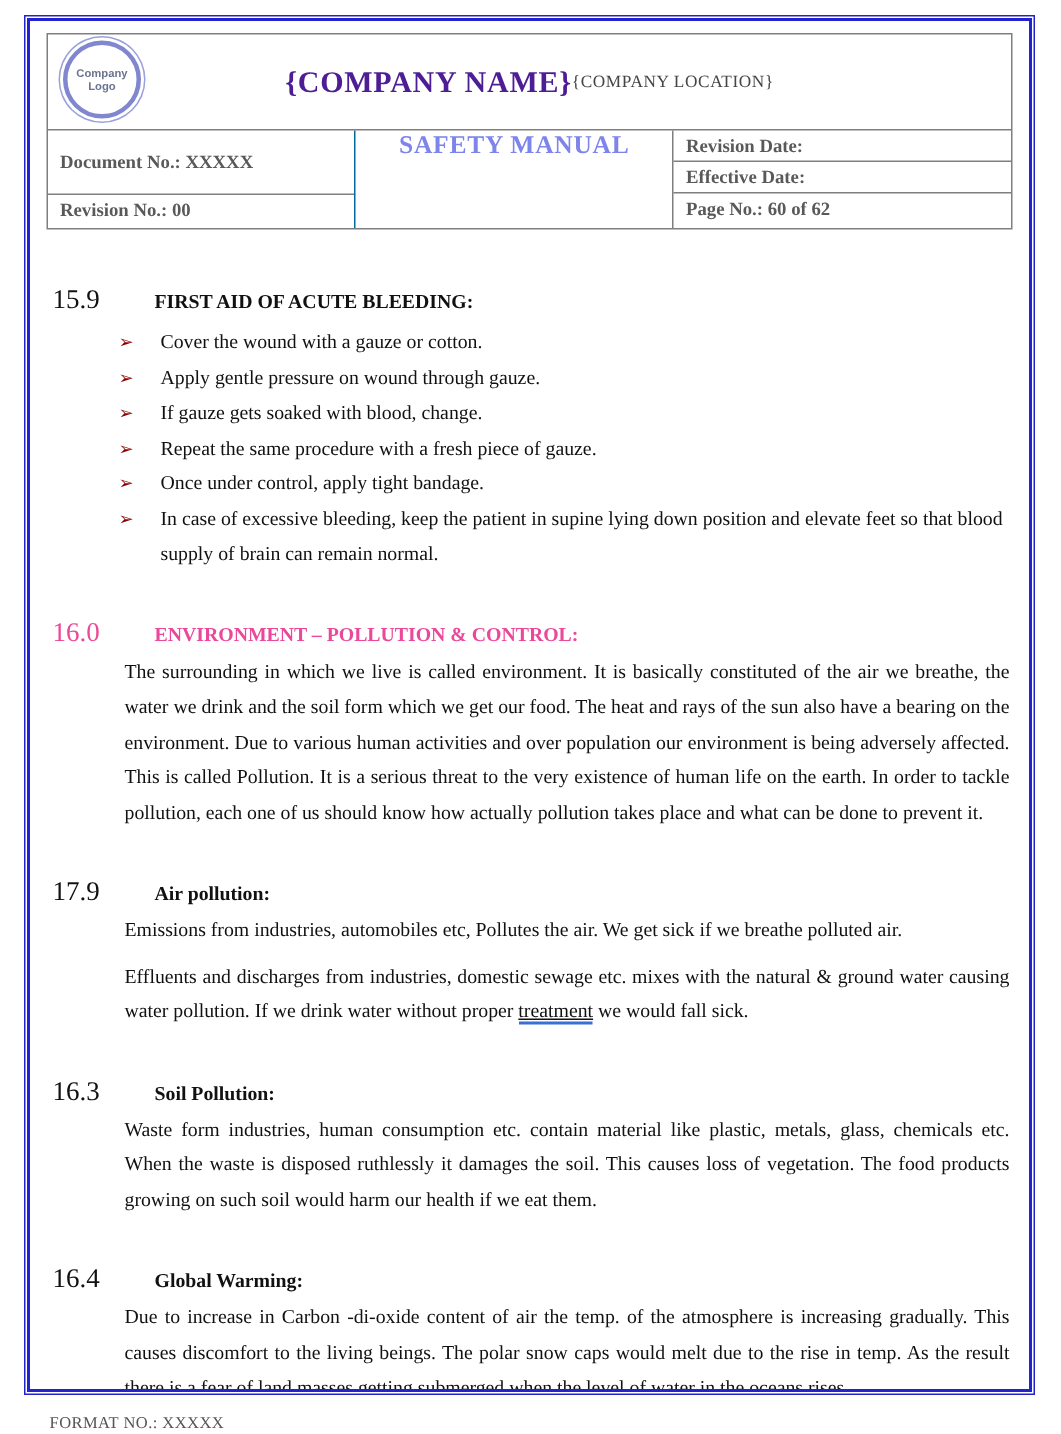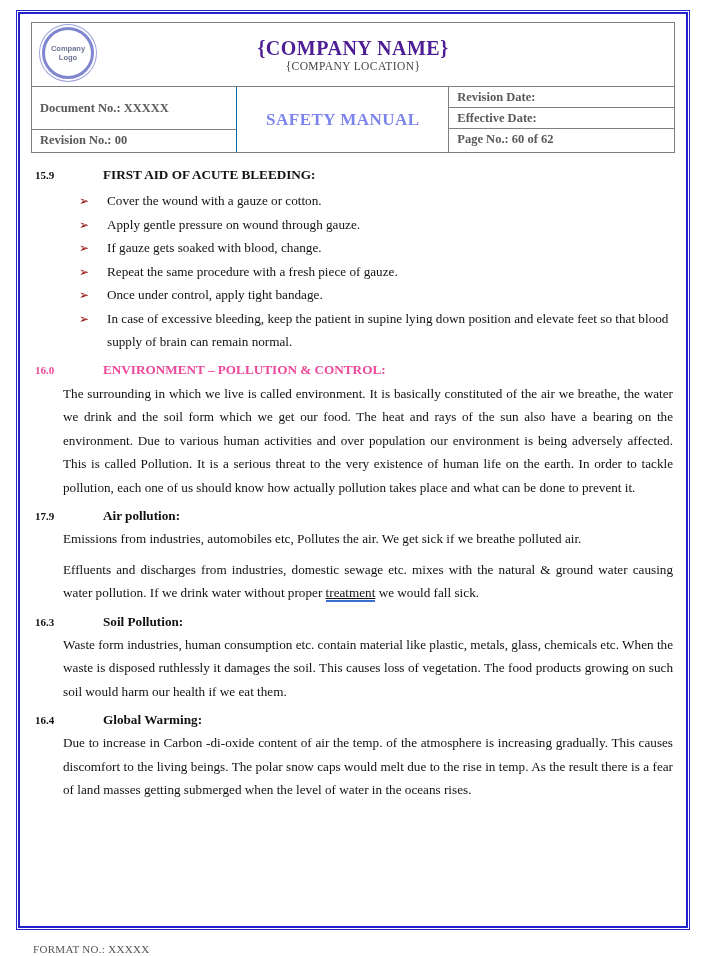--- a/index.html
+++ b/index.html
@@ -19,21 +19,21 @@
     position: absolute; inset: 1px;
     border: 2px solid #2222cf;
     padding: 8px 11px 4px 11px;
     overflow: hidden;
   }
   
   .hdr-table { border: 1px solid #7f7f7f; }
   .hdr-top {
     position: relative; height: 64px;
     border-bottom: 1px solid #7f7f7f;
-    display: flex; flex-direction: column; align-items: center; justify-content: center;
+    display: flex; flex-direction: row; align-items: center; justify-content: center;
   }
   .logo-wrap { position: absolute; left: 10px; top: 4px; }
   .logo-circle {
     width: 52px; height: 52px; border-radius: 50%;
     border: 3px solid #8086cf;
     box-shadow: 0 0 0 2px #ffffff, 0 0 0 3px #9aa0dc;
     display: flex; flex-direction: column; align-items: center; justify-content: center;
     background: #ffffff;
     font-family: "Liberation Sans", sans-serif;
     font-size: 7.5px; font-weight: bold; color: #6b7392; line-height: 9px;
@@ -41,46 +41,46 @@
   }
   .company-name {
     font-size: 20px; font-weight: bold; color: #4c1d95; letter-spacing: 0.5px;
     line-height: 22px;
   }
   .company-location {
     font-size: 11.5px; color: #454545; letter-spacing: 0.4px; line-height: 14px;
   }
   .hdr-meta { display: flex; height: 65px; }
   .meta-left { width: 32%; border-right: 1px solid #0369a1; display: flex; flex-direction: column; }
-  .meta-center { width: 33%; border-right: 1px solid #7f7f7f; display: flex; align-items: center; justify-content: center; }
+  .meta-center { width: 33%; border-right: 1px solid #7f7f7f; display: flex; justify-content: center; }
   .meta-right { flex: 1; display: flex; flex-direction: column; }
   .meta-cell {
     display: flex; align-items: center; padding-left: 8px;
     font-weight: bold; font-size: 12.5px; color: #595959;
   }
   .cell-doc { height: 43px; border-bottom: 1px solid #7f7f7f; }
   .cell-rev { height: 21px; }
   .cell-r { height: 21px; border-bottom: 1px solid #7f7f7f; }
   .cell-r:last-child { border-bottom: none; }
   .manual-title { font-size: 17px; font-weight: bold; color: #7d84ec; letter-spacing: 0.5px; }
   
   .doc-body { padding: 0 2px 0 4px; }
   .section-row { display: flex; align-items: baseline; }
-  .sec-num { flex: none; width: 68px; font-weight: bold; font-size: 11px; }
+  .sec-num { flex: none; width: 68px; font-weight: normal; font-size: 18px; margin-top: 22px; }
   .sec-title { font-weight: bold; font-size: 13.2px; }
   .h-159 { margin: 14px 0 6px 0; }
   .h-160 { margin: 8px 0 4px 0; }
   .h-160 .sec-num, .h-160 .sec-title { color: #ec4899; }
   .h-sub { margin: 9px 0 3px 0; }
   .bullets { margin: 0 0 8px 44px; }
   .bullet-row { display: flex; align-items: baseline; }
   .bullet-glyph { flex: none; width: 28px; color: #8b0000; font-size: 12px; }
   .bullet-text { flex: 1; font-size: 13.2px; line-height: 23.5px; }
   .paragraph {
-    margin-left: 28px; margin-bottom: 7px;
+    margin-left: 48px; margin-bottom: 7px;
     font-size: 13.2px; line-height: 23.5px; text-align: justify; font-family: Liberation Serif, serif;
   }
   .treat-link {
     color: #111111; text-decoration: underline;
     border-bottom: 2px solid #3b6fd4; padding-bottom: 0px;
     cursor: pointer;
   }
   
   .page-footer {
     position: absolute; left: 33px; bottom: 1px;

